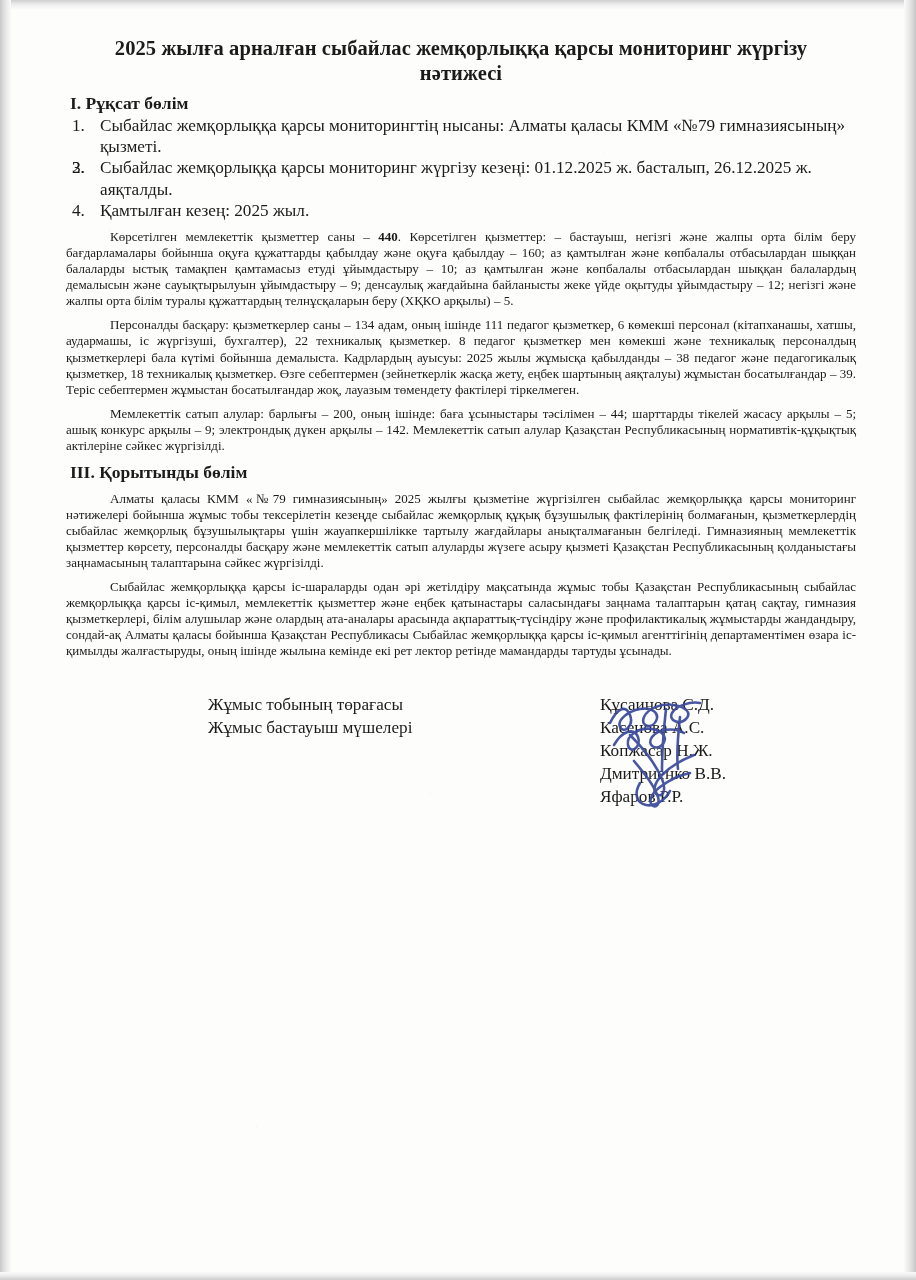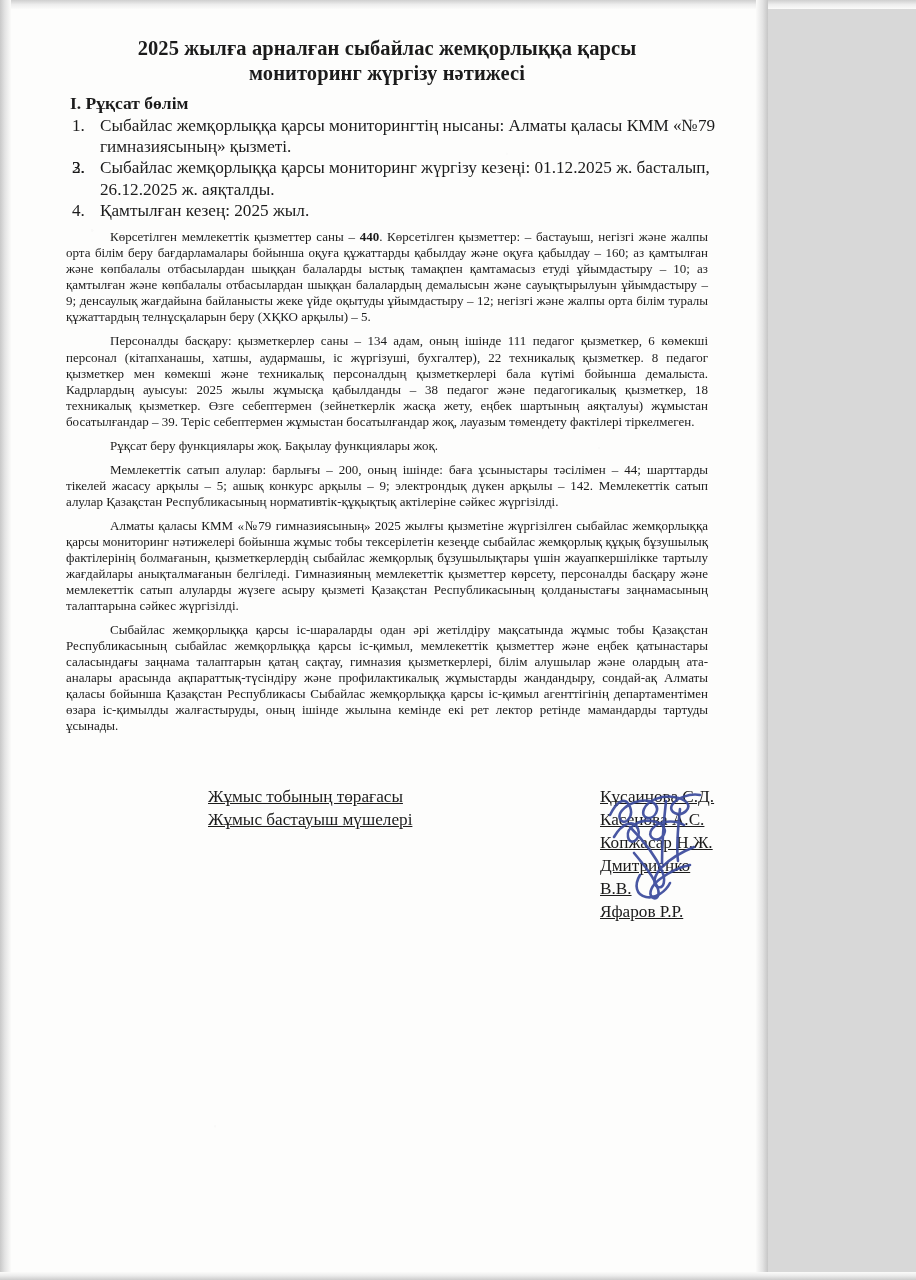--- a/index.html
+++ b/index.html
@@ -11,21 +11,21 @@
   body {
     width: 916px;
     height: 1280px;
     overflow: hidden;
     font-family: "Liberation Serif", "DejaVu Serif", serif;
   }
 
   
   .page-sheet {
     position: relative;
-    width: 768px;
+    width: 916px;
     height: 1280px;
     background: #fdfdfc;
     box-sizing: border-box;
     padding: 0;
   }
   
   .scan-edge-left {
     position: absolute; left: 0; top: 0;
     width: 11px; height: 1280px;
     background: linear-gradient(to right, #c9c9c9 0%, #e4e4e4 45%, #fbfbfa 100%);
@@ -111,24 +111,23 @@
     margin: 8px;
     text-align: justify;
     text-indent: 44px;
     hyphens: none;
   }
   p.body-par b { font-weight: bold; }
 
   
   .sign-area {
     position: relative;
-    margin-top: 50px;
+    margin-top: 34px;
     padding-left: 150px;
     min-height: 140px;
-    text-decoration: underline;
   }
   .sign-rows {
     position: relative;
     display: block;
   }
   .sign-row {
     display: flex;
     align-items: flex-start;
     font-size: 17.2px;
     line-height: 1.34;
@@ -182,24 +181,24 @@
         <span class="li-num">4.</span>
         <span>Қамтылған кезең: 2025 жыл.</span>
       </li>
     </ol>
 
 
     <p class="body-par"><span>Көрсетілген мемлекеттік қызметтер саны – </span><b>440</b><span>. Көрсетілген қызметтер: – бастауыш, негізгі және жалпы орта білім беру бағдарламалары бойынша оқуға құжаттарды қабылдау және оқуға қабылдау – 160;  аз қамтылған және көпбалалы отбасылардан шыққан балаларды ыстық тамақпен қамтамасыз етуді ұйымдастыру – 10;  аз қамтылған және көпбалалы отбасылардан шыққан балалардың демалысын және сауықтырылуын ұйымдастыру – 9; денсаулық жағдайына байланысты жеке үйде оқытуды ұйымдастыру – 12;  негізгі және жалпы орта білім туралы құжаттардың телнұсқаларын беру (ХҚКО арқылы) – 5.</span></p>
 
     <p class="body-par">Персоналды басқару: қызметкерлер саны – 134 адам, оның ішінде 111 педагог қызметкер, 6 көмекші персонал (кітапханашы, хатшы, аудармашы, іс жүргізуші, бухгалтер), 22 техникалық қызметкер. 8 педагог қызметкер мен көмекші және техникалық персоналдың қызметкерлері бала күтімі бойынша демалыста. Кадрлардың ауысуы: 2025 жылы жұмысқа қабылданды – 38 педагог және педагогикалық қызметкер, 18 техникалық қызметкер. Өзге себептермен (зейнеткерлік жасқа жету, еңбек шартының аяқталуы) жұмыстан босатылғандар – 39. Теріс себептермен жұмыстан босатылғандар жоқ, лауазым төмендету фактілері тіркелмеген.</p>
 
-    <p class="body-par">Рұқсат беру функциялары жоқ. Бақылау функциялары жоқ.</p>
 
     <p class="body-par">Мемлекеттік сатып алулар: барлығы – 200, оның ішінде:  баға ұсыныстары тәсілімен – 44; шарттарды тікелей жасасу арқылы – 5;  ашық конкурс арқылы – 9;  электрондық дүкен арқылы – 142. Мемлекеттік сатып алулар Қазақстан Республикасының нормативтік-құқықтық актілеріне сәйкес жүргізілді.</p>
 
+    <div class="section-heading">III. Қорытынды бөлім</div>
 
     <p class="body-par">Алматы қаласы КММ «№79 гимназиясының» 2025 жылғы қызметіне жүргізілген сыбайлас жемқорлыққа қарсы мониторинг нәтижелері бойынша жұмыс тобы тексерілетін кезеңде сыбайлас жемқорлық құқық бұзушылық фактілерінің болмағанын, қызметкерлердің сыбайлас жемқорлық бұзушылықтары үшін жауапкершілікке тартылу жағдайлары анықталмағанын белгіледі. Гимназияның мемлекеттік қызметтер көрсету, персоналды басқару және мемлекеттік сатып алуларды жүзеге асыру қызметі Қазақстан Республикасының қолданыстағы заңнамасының талаптарына сәйкес жүргізілді.</p>
     <p class="body-par">Сыбайлас жемқорлыққа қарсы іс-шараларды одан әрі жетілдіру мақсатында жұмыс тобы Қазақстан Республикасының сыбайлас жемқорлыққа қарсы іс-қимыл, мемлекеттік қызметтер және еңбек қатынастары саласындағы заңнама талаптарын қатаң сақтау, гимназия қызметкерлері, білім алушылар және олардың ата-аналары арасында ақпараттық-түсіндіру және профилактикалық жұмыстарды жандандыру, сондай-ақ Алматы қаласы бойынша Қазақстан Республикасы Сыбайлас жемқорлыққа қарсы іс-қимыл агенттігінің департаментімен өзара іс-қимылды жалғастыруды, оның ішінде жылына кемінде екі рет лектор ретінде мамандарды тартуды ұсынады.</p>
 
     <div class="sign-area">
       <div class="sign-rows">
 
         <div class="sign-row">
           <div class="sign-left">Жұмыс тобының төрағасы</div>
           <div class="sign-right">Құсаинова С.Д.</div>

